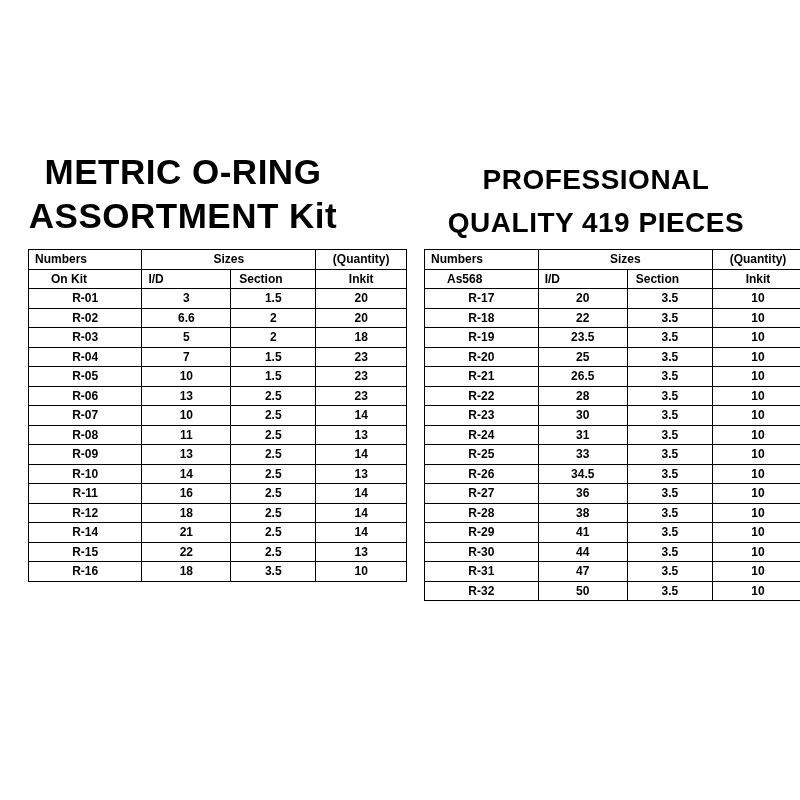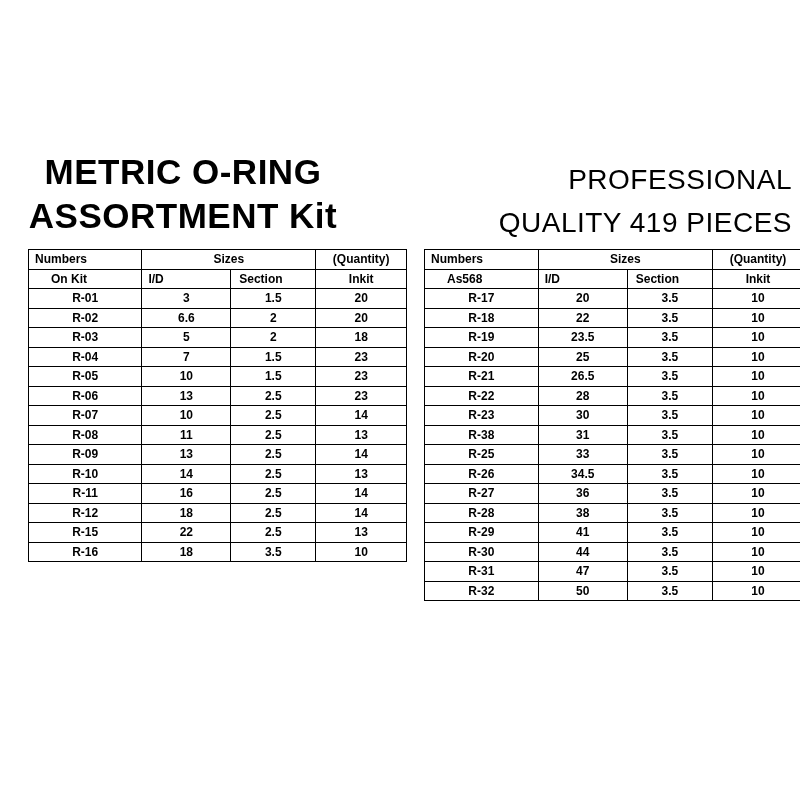--- a/index.html
+++ b/index.html
@@ -22,23 +22,23 @@
     font-size: 35px;
     font-weight: 900;
     letter-spacing: 0.5px;
     line-height: 1.27;
   }
   .title-right {
     position: absolute;
     left: 400px;
     top: 158px;
     width: 392px;
-    text-align: right;
+    text-align: center;
     font-size: 28px;
-    font-weight: 400;
+    font-weight: 700;
     letter-spacing: 0.5px;
     line-height: 1.55;
   }
 
   table.kit-table {
     position: absolute;
     top: 249px;
     border-collapse: collapse;
     table-layout: fixed;
     margin-left: 20px;
@@ -166,20 +166,26 @@
           <td>2.5</td>
           <td>14</td>
         </tr>
         <tr>
           <td>R-12</td>
           <td>18</td>
           <td>2.5</td>
           <td>14</td>
         </tr>
         <tr>
+          <td>R-14</td>
+          <td>21</td>
+          <td>2.5</td>
+          <td>14</td>
+        </tr>
+        <tr>
           <td>R-15</td>
           <td>22</td>
           <td>2.5</td>
           <td>13</td>
         </tr>
         <tr>
           <td>R-16</td>
           <td>18</td>
           <td>3.5</td>
           <td>10</td>
@@ -244,21 +250,21 @@
           <td>3.5</td>
           <td>10</td>
         </tr>
         <tr>
           <td>R-23</td>
           <td>30</td>
           <td>3.5</td>
           <td>10</td>
         </tr>
         <tr>
-          <td>R-38</td>
+          <td>R-24</td>
           <td>31</td>
           <td>3.5</td>
           <td>10</td>
         </tr>
         <tr>
           <td>R-25</td>
           <td>33</td>
           <td>3.5</td>
           <td>10</td>
         </tr>

